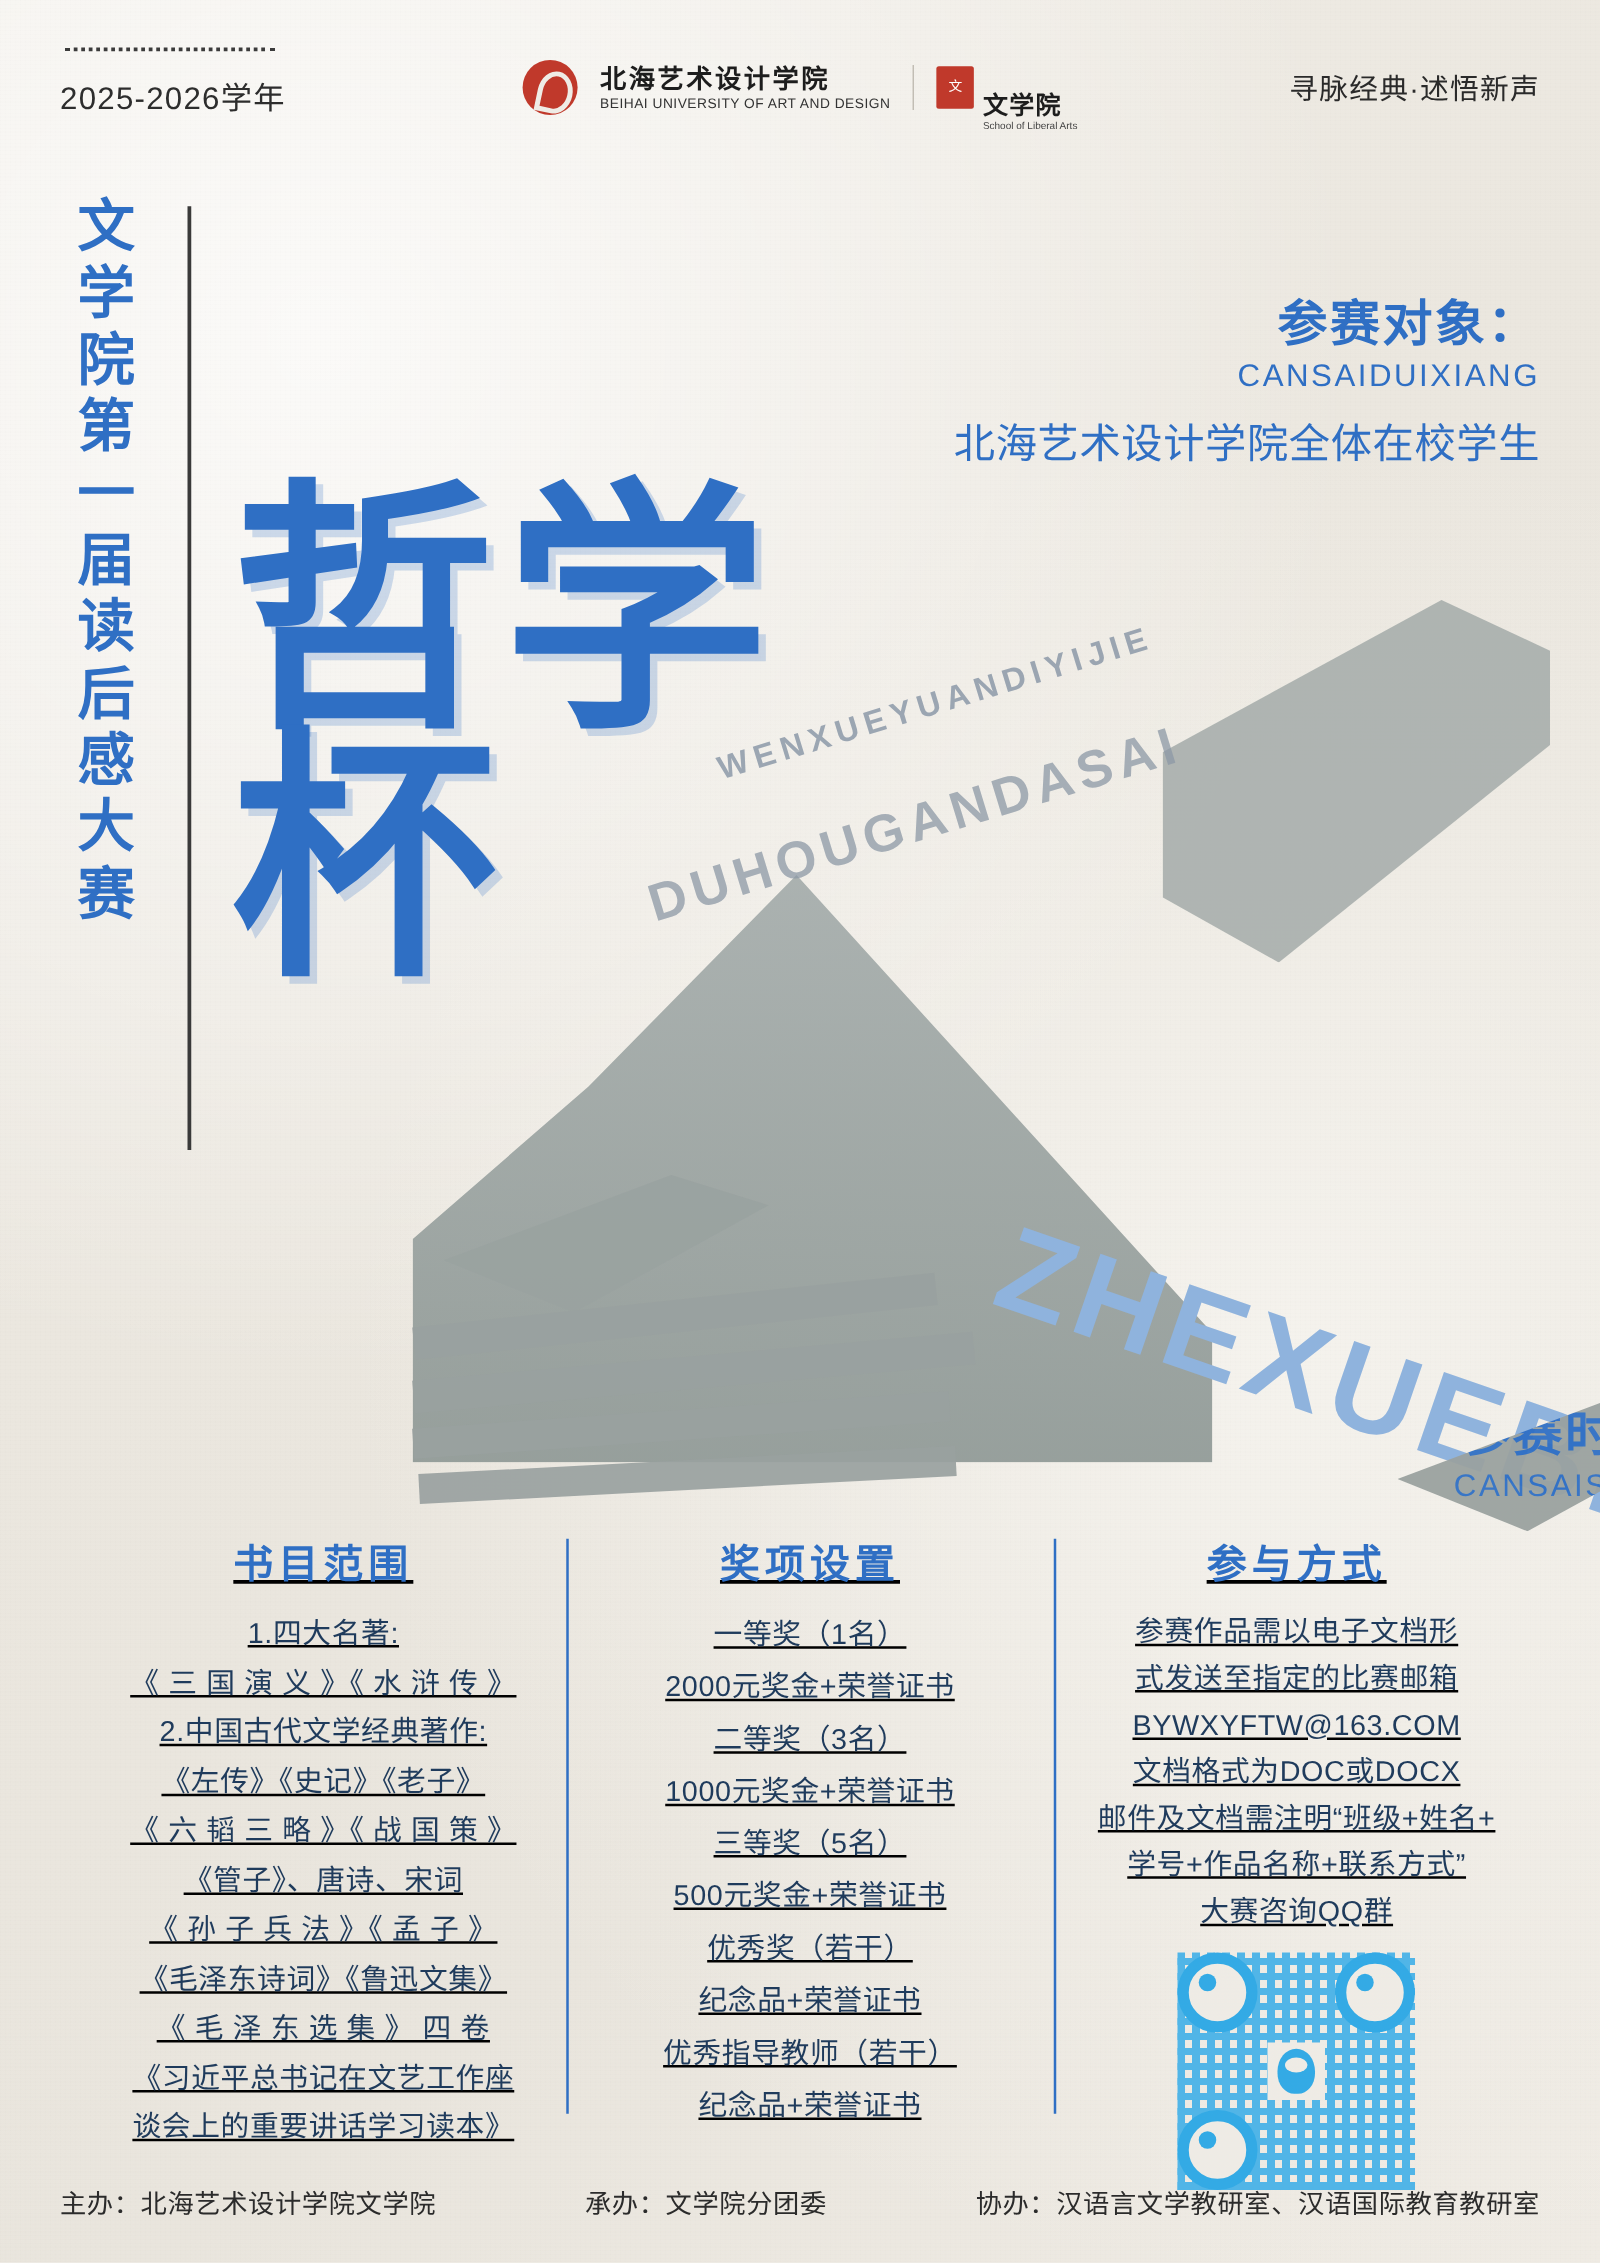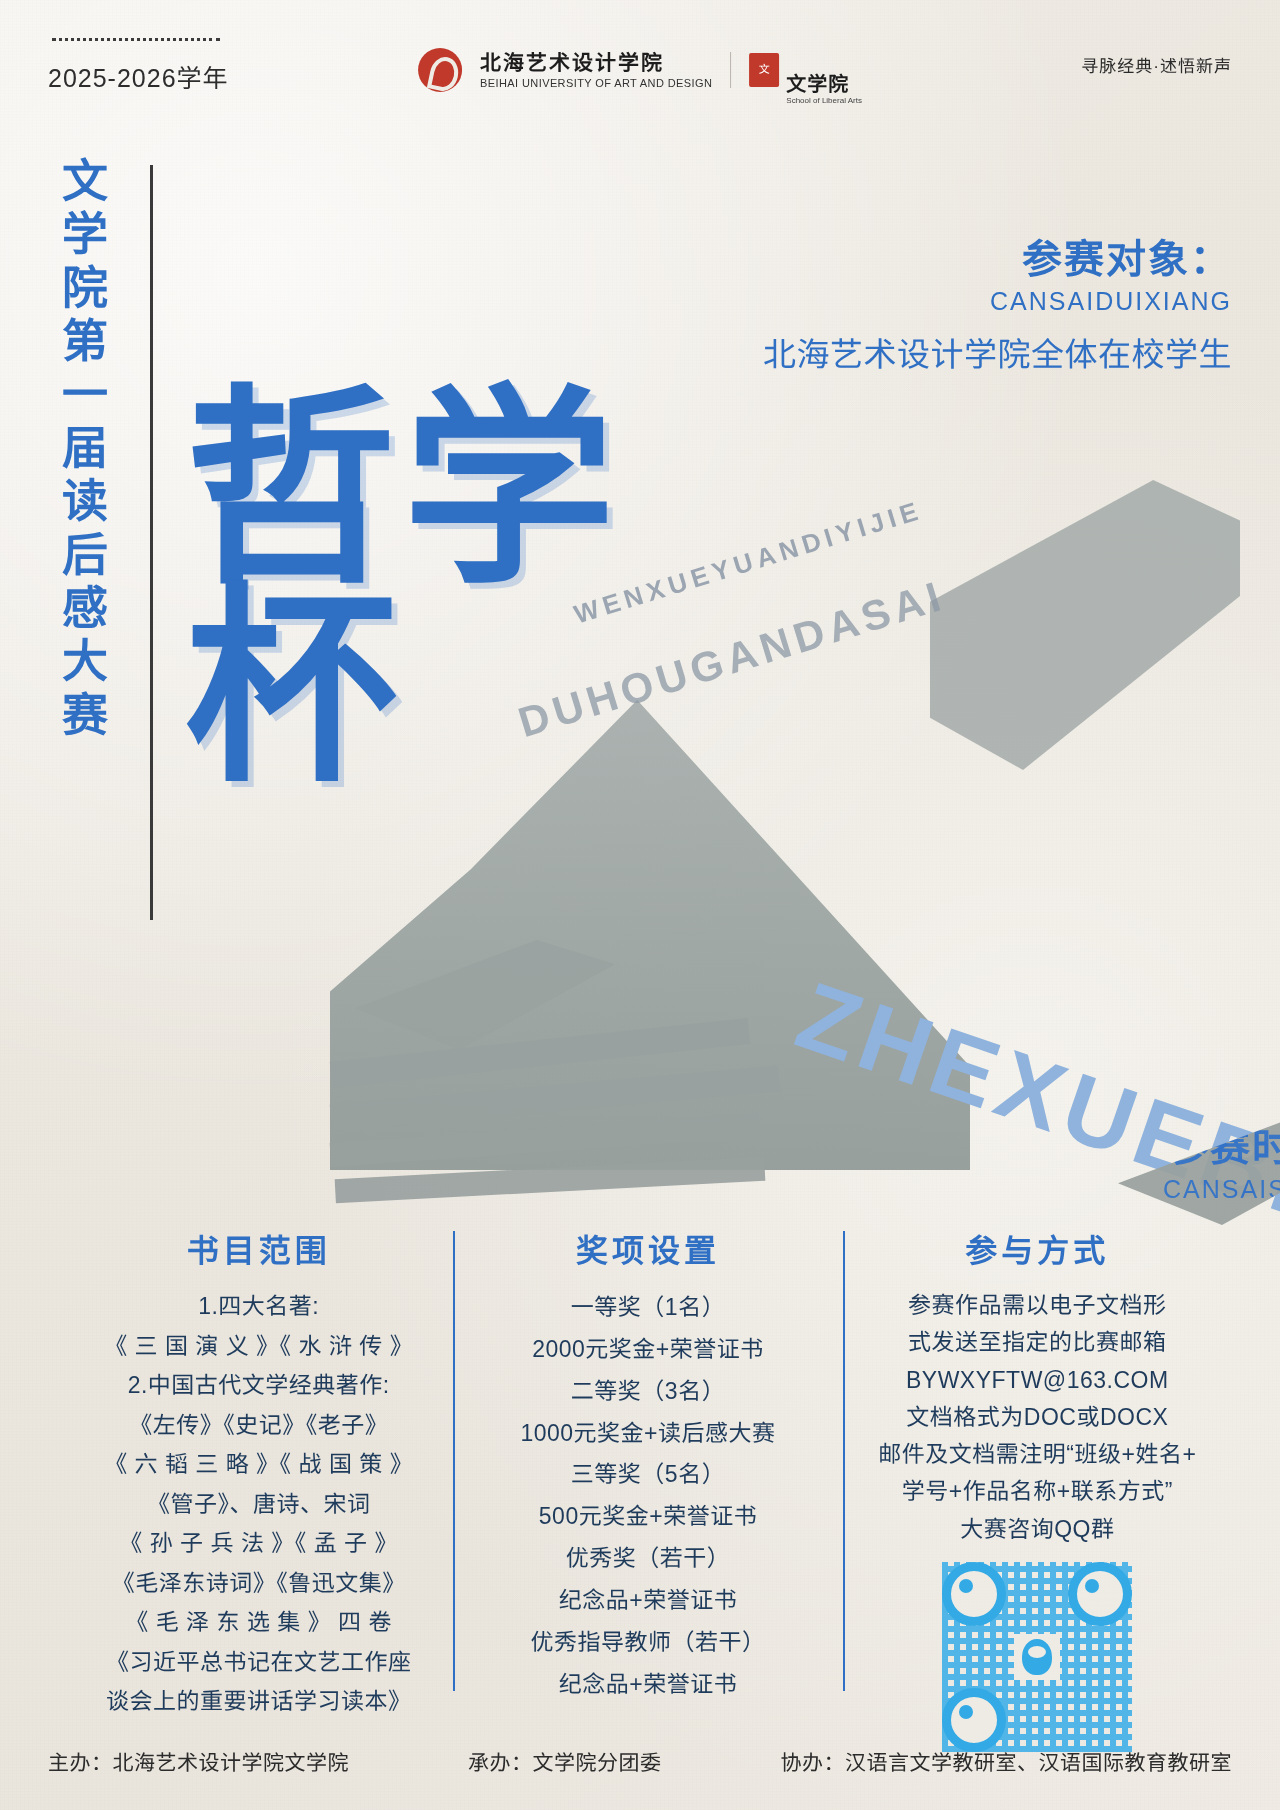--- a/index.html
+++ b/index.html
@@ -139,21 +139,21 @@
   }
   .logo-school .txt .en {
     font-size: 8px;
     color: #444;
     margin-top: 2px;
     text-align: center;
   }
   .slogan {
     position: absolute;
     right: 48px; top: 18px;
-    font-size: 17px;
+    font-size: 23px;
     color: #2a2a2a;
     letter-spacing: 1px;
   }
 
   
   .vert-title {
     position: absolute;
     left: 50px;
     top: 155px;
     width: 72px;
@@ -283,20 +283,21 @@
   .info .blk2 { margin-top: 52px; }
 
   
   .columns {
     position: absolute;
     left: 64px;
     right: 48px;
     top: 1225px;
     height: 510px;
     display: flex;
+    text-decoration: underline;
   }
   .col {
     flex: 1;
     padding: 0 14px;
     text-align: center;
     position: relative;
   }
   .col + .col::before {
     content: "";
     position: absolute;
@@ -472,21 +473,21 @@
       <div class="col-line blue">《 毛 泽 东 选 集 》 四 卷</div>
       <div class="col-line blue">《习近平总书记在文艺工作座</div>
       <div class="col-line blue">谈会上的重要讲话学习读本》</div>
     </div>
 
     <div class="col awards">
       <div class="col-title">奖项设置</div>
       <div class="col-line blue">一等奖（1名）</div>
       <div class="col-line blue">2000元奖金+荣誉证书</div>
       <div class="col-line blue">二等奖（3名）</div>
-      <div class="col-line blue">1000元奖金+读后感大赛</div>
+      <div class="col-line blue">1000元奖金+荣誉证书</div>
       <div class="col-line blue">三等奖（5名）</div>
       <div class="col-line blue">500元奖金+荣誉证书</div>
       <div class="col-line blue">优秀奖（若干）</div>
       <div class="col-line blue">纪念品+荣誉证书</div>
       <div class="col-line blue">优秀指导教师（若干）</div>
       <div class="col-line blue">纪念品+荣誉证书</div>
     </div>
 
     <div class="col join">
       <div class="col-title">参与方式</div>

